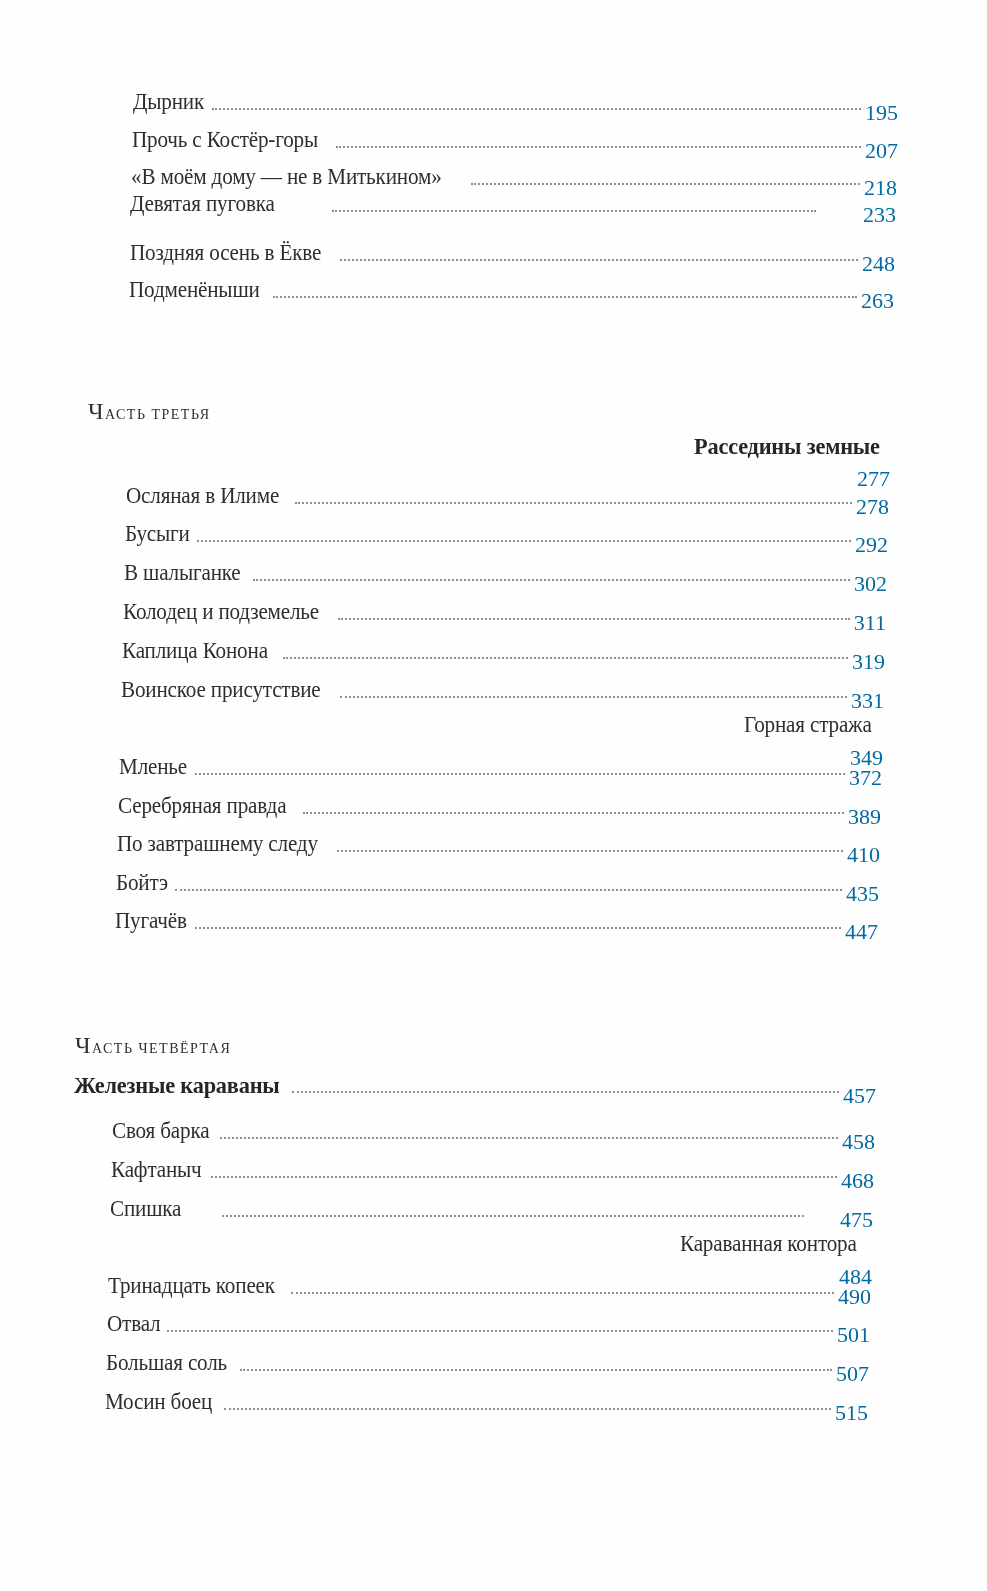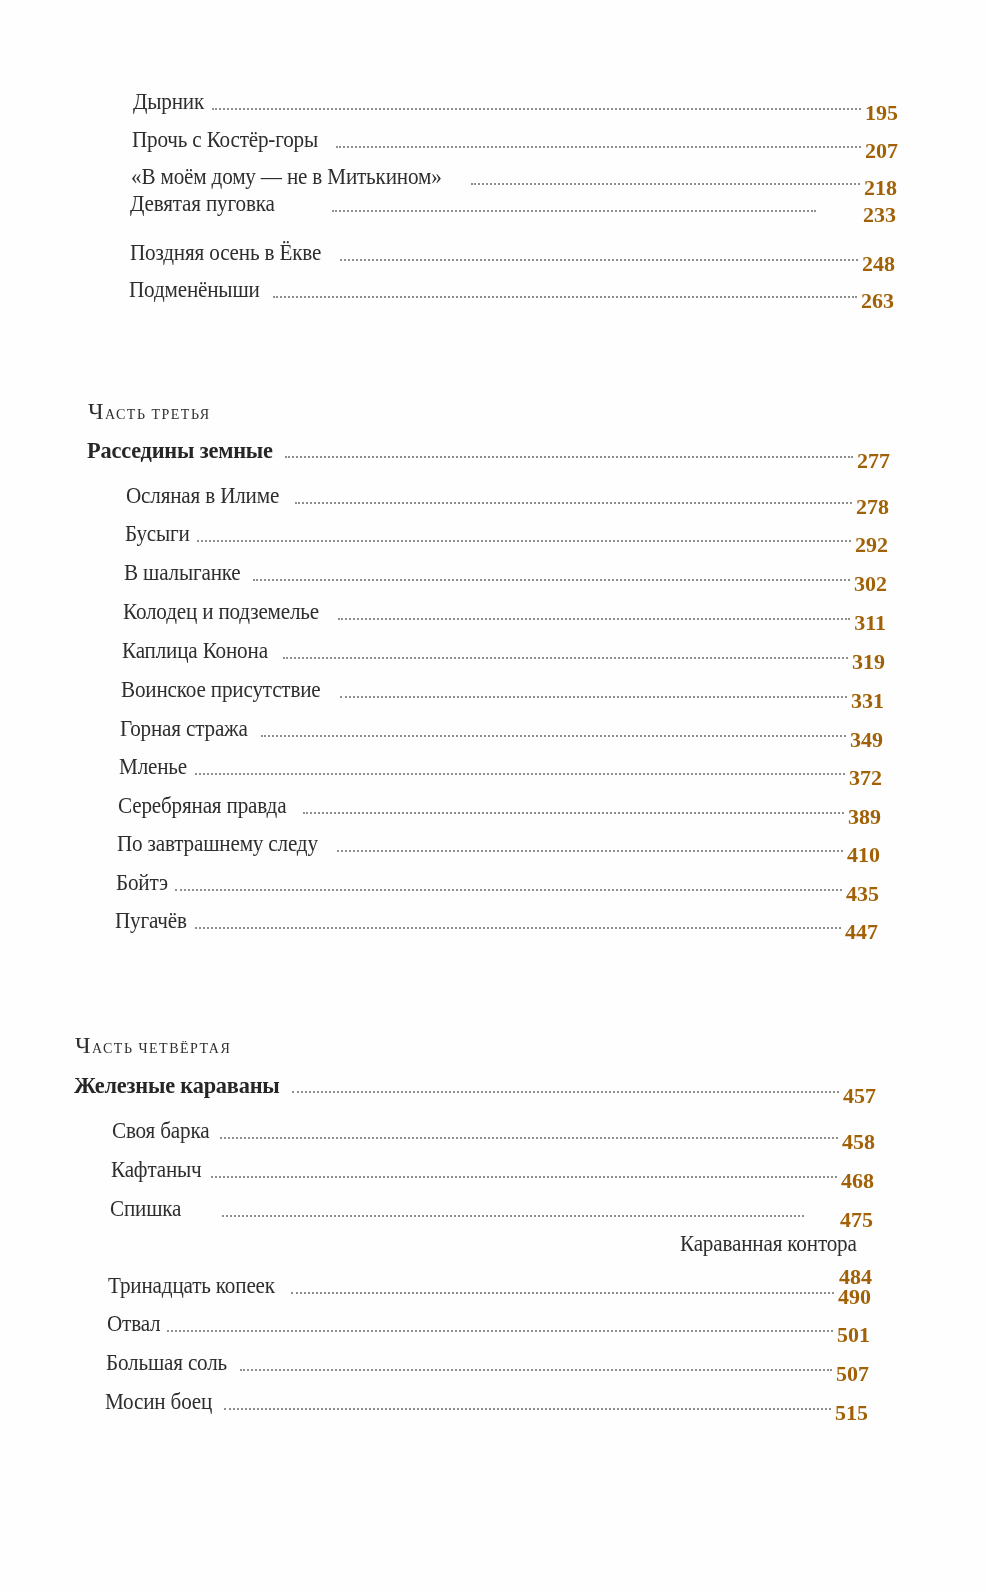--- a/index.html
+++ b/index.html
@@ -43,25 +43,25 @@
       transform: scaleX(0.95);
     }
     .entry .leader {
       flex: 1;
       height: 0;
       margin: 0 4px 6px 2px;
       border-bottom: 2px dotted #6b6b6b;
       opacity: 0.75;
     }
     .entry .page-num {
-      font-weight: bold;
+      font-weight: normal;
       font-size: 22px;
       line-height: 22px;
       margin-bottom: -8px;
-      color: #a16207;
+      color: #0369a1;
       white-space: nowrap;
       font-variant-numeric: oldstyle-nums;
     }
     .part-label {
       position: absolute;
       font-size: 22px;
       line-height: 26px;
       letter-spacing: 1.5px;
       color: #2e2e2e;
       white-space: nowrap;
@@ -101,21 +101,21 @@
   </div>
   <div class="entry" style="left:129px; top:272px; width:765px;">
     <span class="title">Подменёныши</span>
     <span class="leader"></span>
     <span class="page-num">263</span>
   </div>
 
   <div class="part-label" style="left:88px; top:398px;">
     <span class="cap">Ч</span><span class="sc">асть третья</span>
   </div>
-  <div class="entry chapter" style="left:87px; top:432px; width:803px;">
+  <div class="entry chapter" style="left:87px; top:432px; width:803px;flex-direction:column;">
     <span class="title">Расседины земные</span>
     <span class="leader"></span>
     <span class="page-num">277</span>
   </div>
 
   <div class="entry" style="left:126px; top:478px; width:763px;">
     <span class="title">Осляная в Илиме</span>
     <span class="leader"></span>
     <span class="page-num">278</span>
   </div>
@@ -137,21 +137,21 @@
   <div class="entry" style="left:122px; top:633px; width:763px;">
     <span class="title">Каплица Конона</span>
     <span class="leader"></span>
     <span class="page-num">319</span>
   </div>
   <div class="entry" style="left:121px; top:672px; width:763px;">
     <span class="title">Воинское присутствие</span>
     <span class="leader"></span>
     <span class="page-num">331</span>
   </div>
-  <div class="entry" style="left:120px; top:711px; width:763px;">
+  <div class="entry" style="left:120px; top:711px; width:763px;flex-direction:column;">
     <span class="title">Горная стража</span>
     <span class="leader"></span>
     <span class="page-num">349</span>
   </div>
   <div class="entry" style="left:119px; top:749px; width:763px;">
     <span class="title">Мленье</span>
     <span class="leader"></span>
     <span class="page-num">372</span>
   </div>
   <div class="entry" style="left:118px; top:788px; width:763px;">

